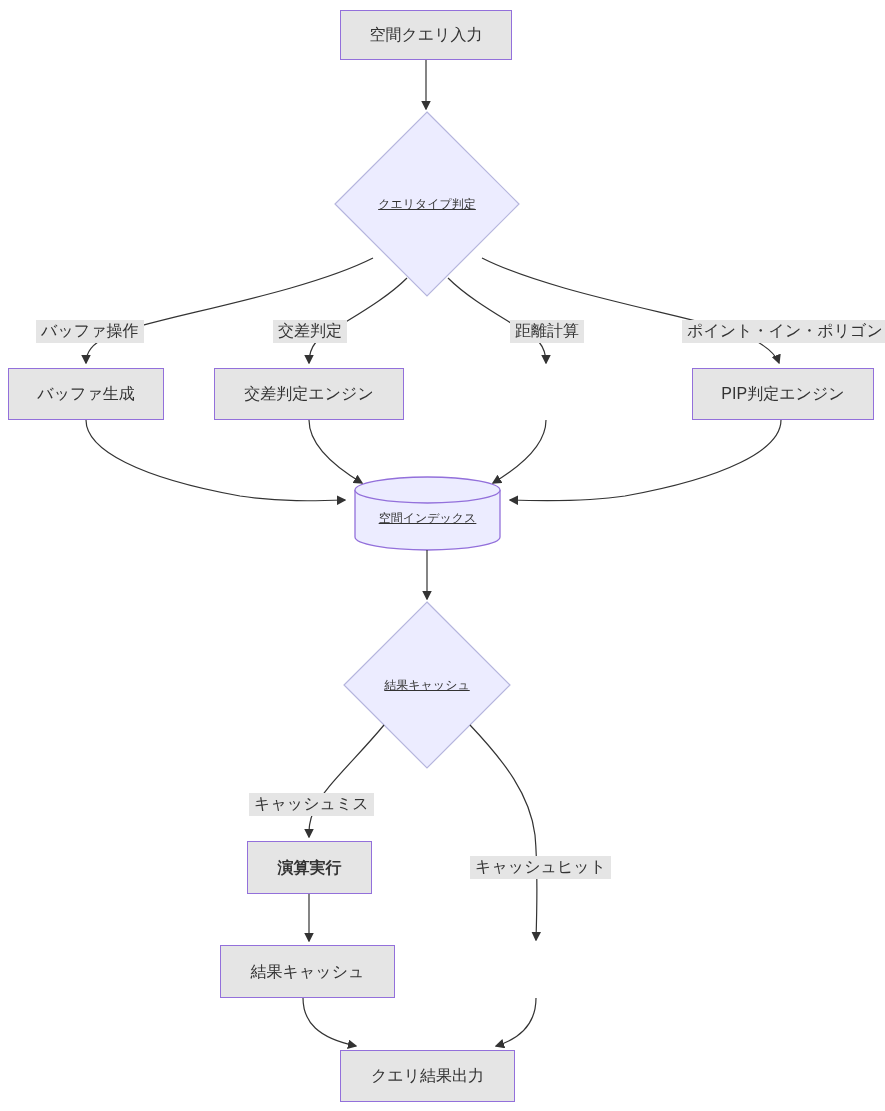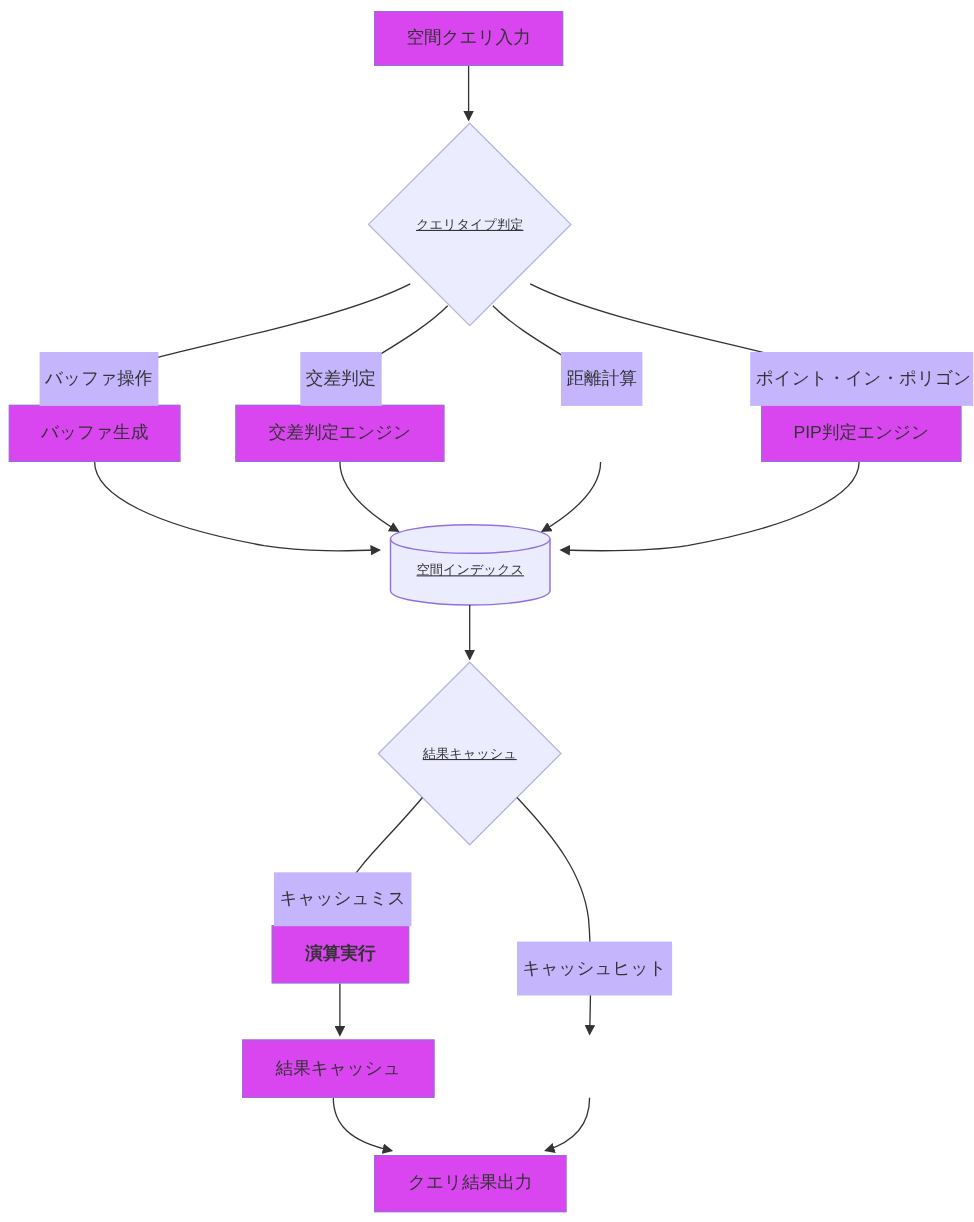--- a/index.html
+++ b/index.html
@@ -7,41 +7,41 @@
     position:relative;
     width:885px; height:1111px;
     background:#ffffff;
     font-family:"Liberation Sans", sans-serif;
     color:#333333;
     overflow:hidden;
   }
   svg.edges { position:absolute; left:0; top:0; }
   .node {
     position:absolute;
-    background:#d946ef;
+    background:#e5e5e5;
     border:1.3px solid #9370DB;
     box-sizing:border-box;
     display:flex; align-items:center; justify-content:center;
     font-size:16px; line-height:1.2;
     text-align:left;
     white-space:nowrap;
   }
   .shape-label {
     position:absolute;
     display:flex; align-items:center; justify-content:center;
     font-size:12px;
     text-align:right;
     white-space:nowrap;
     pointer-events:none;
     text-decoration:underline;
   }
   .edge-label {
     position:absolute;
-    background:#c4b5fd;
-    padding:14px 5px;
+    background:#e5e5e5;
+    padding:1px 5px;
     font-size:16px;
     white-space:nowrap;
   }
 </style>
 </head>
 <body>
 
 <div class="canvas">
 
   <svg class="edges" width="885" height="1111" viewBox="0 0 885 1111">

